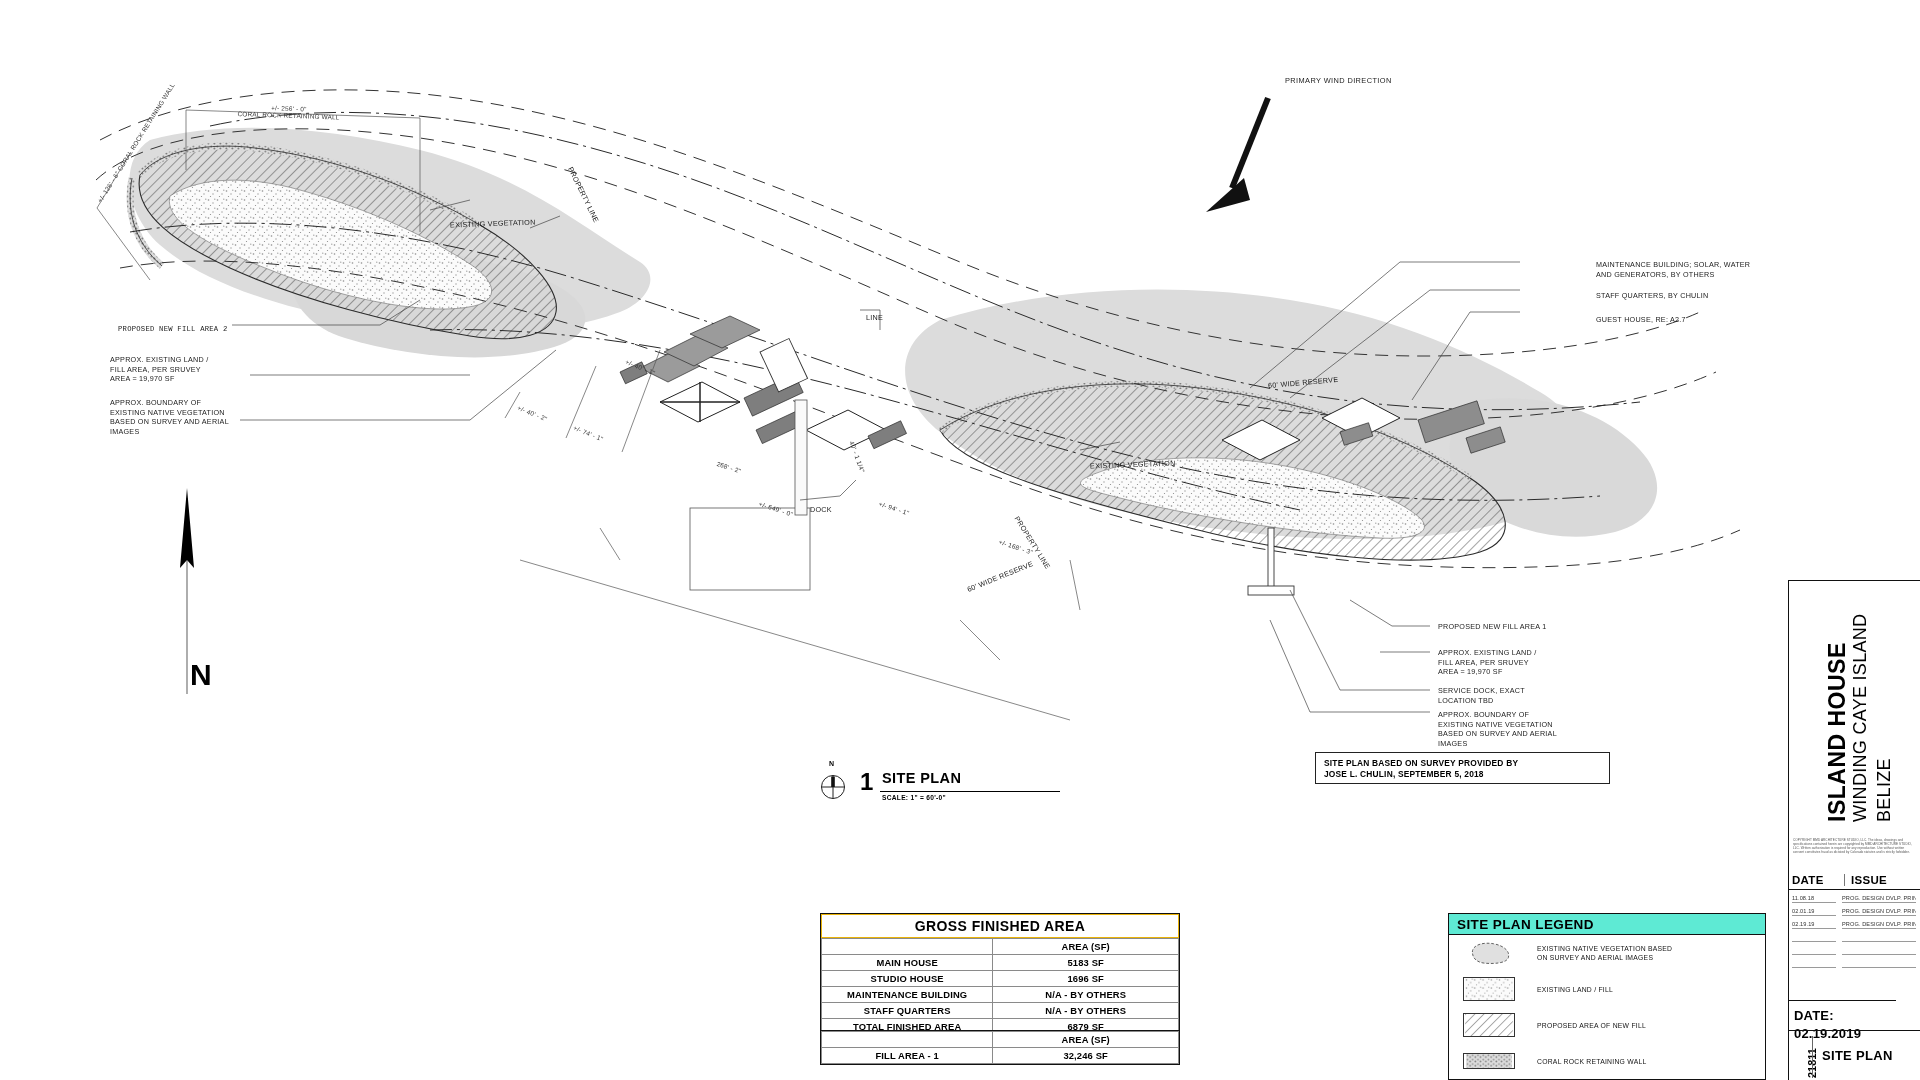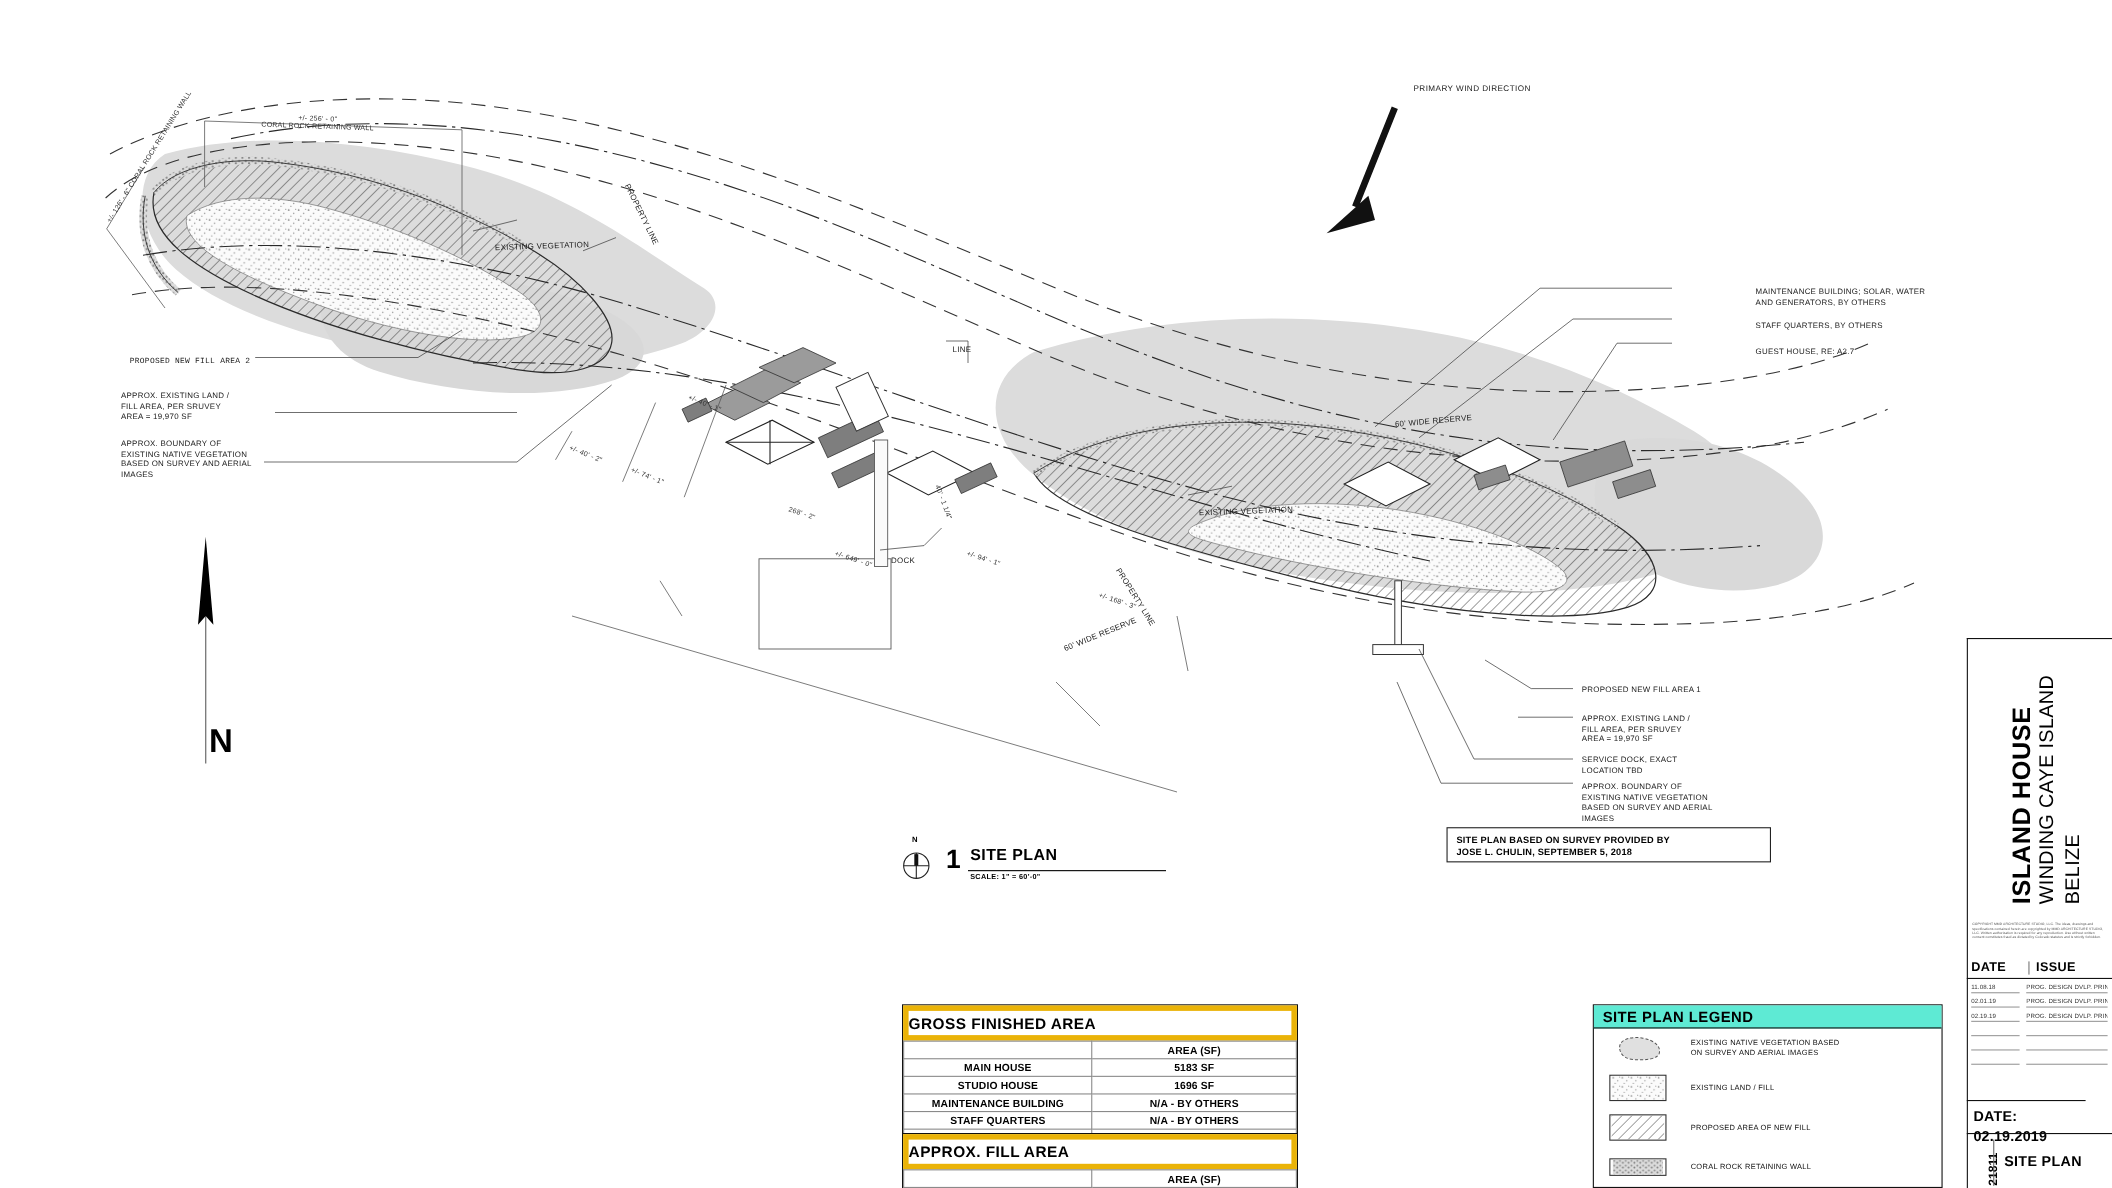--- a/index.html
+++ b/index.html
@@ -47,21 +47,21 @@
   #plan-title .tscale{position:absolute;left:62px;top:34px;font-size:6.6px;
         font-weight:bold;letter-spacing:.3px;}
 
   
   .dtable{position:absolute;border:1.2px solid #111;background:#fff;
           border-collapse:collapse;}
   .dtable table{border-collapse:collapse;width:100%;}
   .dtable th,.dtable td{border:1px solid #8a8a8a;font-size:9.4px;font-weight:bold;
           padding:2px 4px;text-align:center;letter-spacing:.15px;}
   .dtable .tbl-title{font-size:14px;font-weight:bold;letter-spacing:.4px;
-          border:5px solid #eab308;padding:3px 0;text-align:left;}
+          border:1px solid #eab308;padding:3px 0;text-align:center;}
   .dtable td.rowlab{text-align:center;}
 
   #gross-table{left:820px;top:913px;width:358px;}
   #fill-table{left:820px;top:1030px;width:358px;}
 
   
   #legend{position:absolute;left:1448px;top:913px;width:318px;height:167px;
           border:1.2px solid #111;background:#fff;box-sizing:border-box;}
   #legend .lg-head{height:20px;background:#5eead4;border-bottom:1.2px solid #111;
           display:flex;align-items:center;padding-left:8px;}
@@ -319,21 +319,21 @@
   <div class="note" style="left:110px;top:355px;">APPROX. EXISTING LAND /
 FILL AREA, PER SRUVEY
 AREA = 19,970 SF</div>
   <div class="note" style="left:110px;top:398px;">APPROX. BOUNDARY OF
 EXISTING NATIVE VEGETATION
 BASED ON SURVEY AND AERIAL
 IMAGES</div>
 
   <div class="note" style="left:1596px;top:260px;">MAINTENANCE BUILDING; SOLAR, WATER
 AND GENERATORS, BY OTHERS</div>
-  <div class="note" style="left:1596px;top:291px;">STAFF QUARTERS, BY OTHERS</div>
+  <div class="note" style="left:1596px;top:291px;">STAFF QUARTERS, BY CHULIN</div>
   <div class="note" style="left:1596px;top:315px;">GUEST HOUSE, RE: A2.7</div>
 
   <div class="note" style="left:1438px;top:622px;">PROPOSED NEW FILL AREA 1</div>
   <div class="note" style="left:1438px;top:648px;">APPROX. EXISTING LAND /
 FILL AREA, PER SRUVEY
 AREA = 19,970 SF</div>
   <div class="note" style="left:1438px;top:686px;">SERVICE DOCK, EXACT
 LOCATION TBD</div>
   <div class="note" style="left:1438px;top:710px;">APPROX. BOUNDARY OF
 EXISTING NATIVE VEGETATION
@@ -395,21 +395,20 @@
       </tr>
       <tr>
         <td class="rowlab">TOTAL FINISHED AREA</td>
         <td>6879 SF</td>
       </tr>
     </tbody>
       </table>
   </div>
 
   <div class="dtable" id="fill-table">
-    <div class="tbl-title">APPROX. FILL AREA</div>
     <table>
       <tbody>
           <tr>
         <th style="width:48%"></th>
         <th>AREA (SF)</th>
       </tr>
       <tr>
         <td class="rowlab">FILL AREA - 1</td>
         <td>32,246 SF</td>
       </tr>

